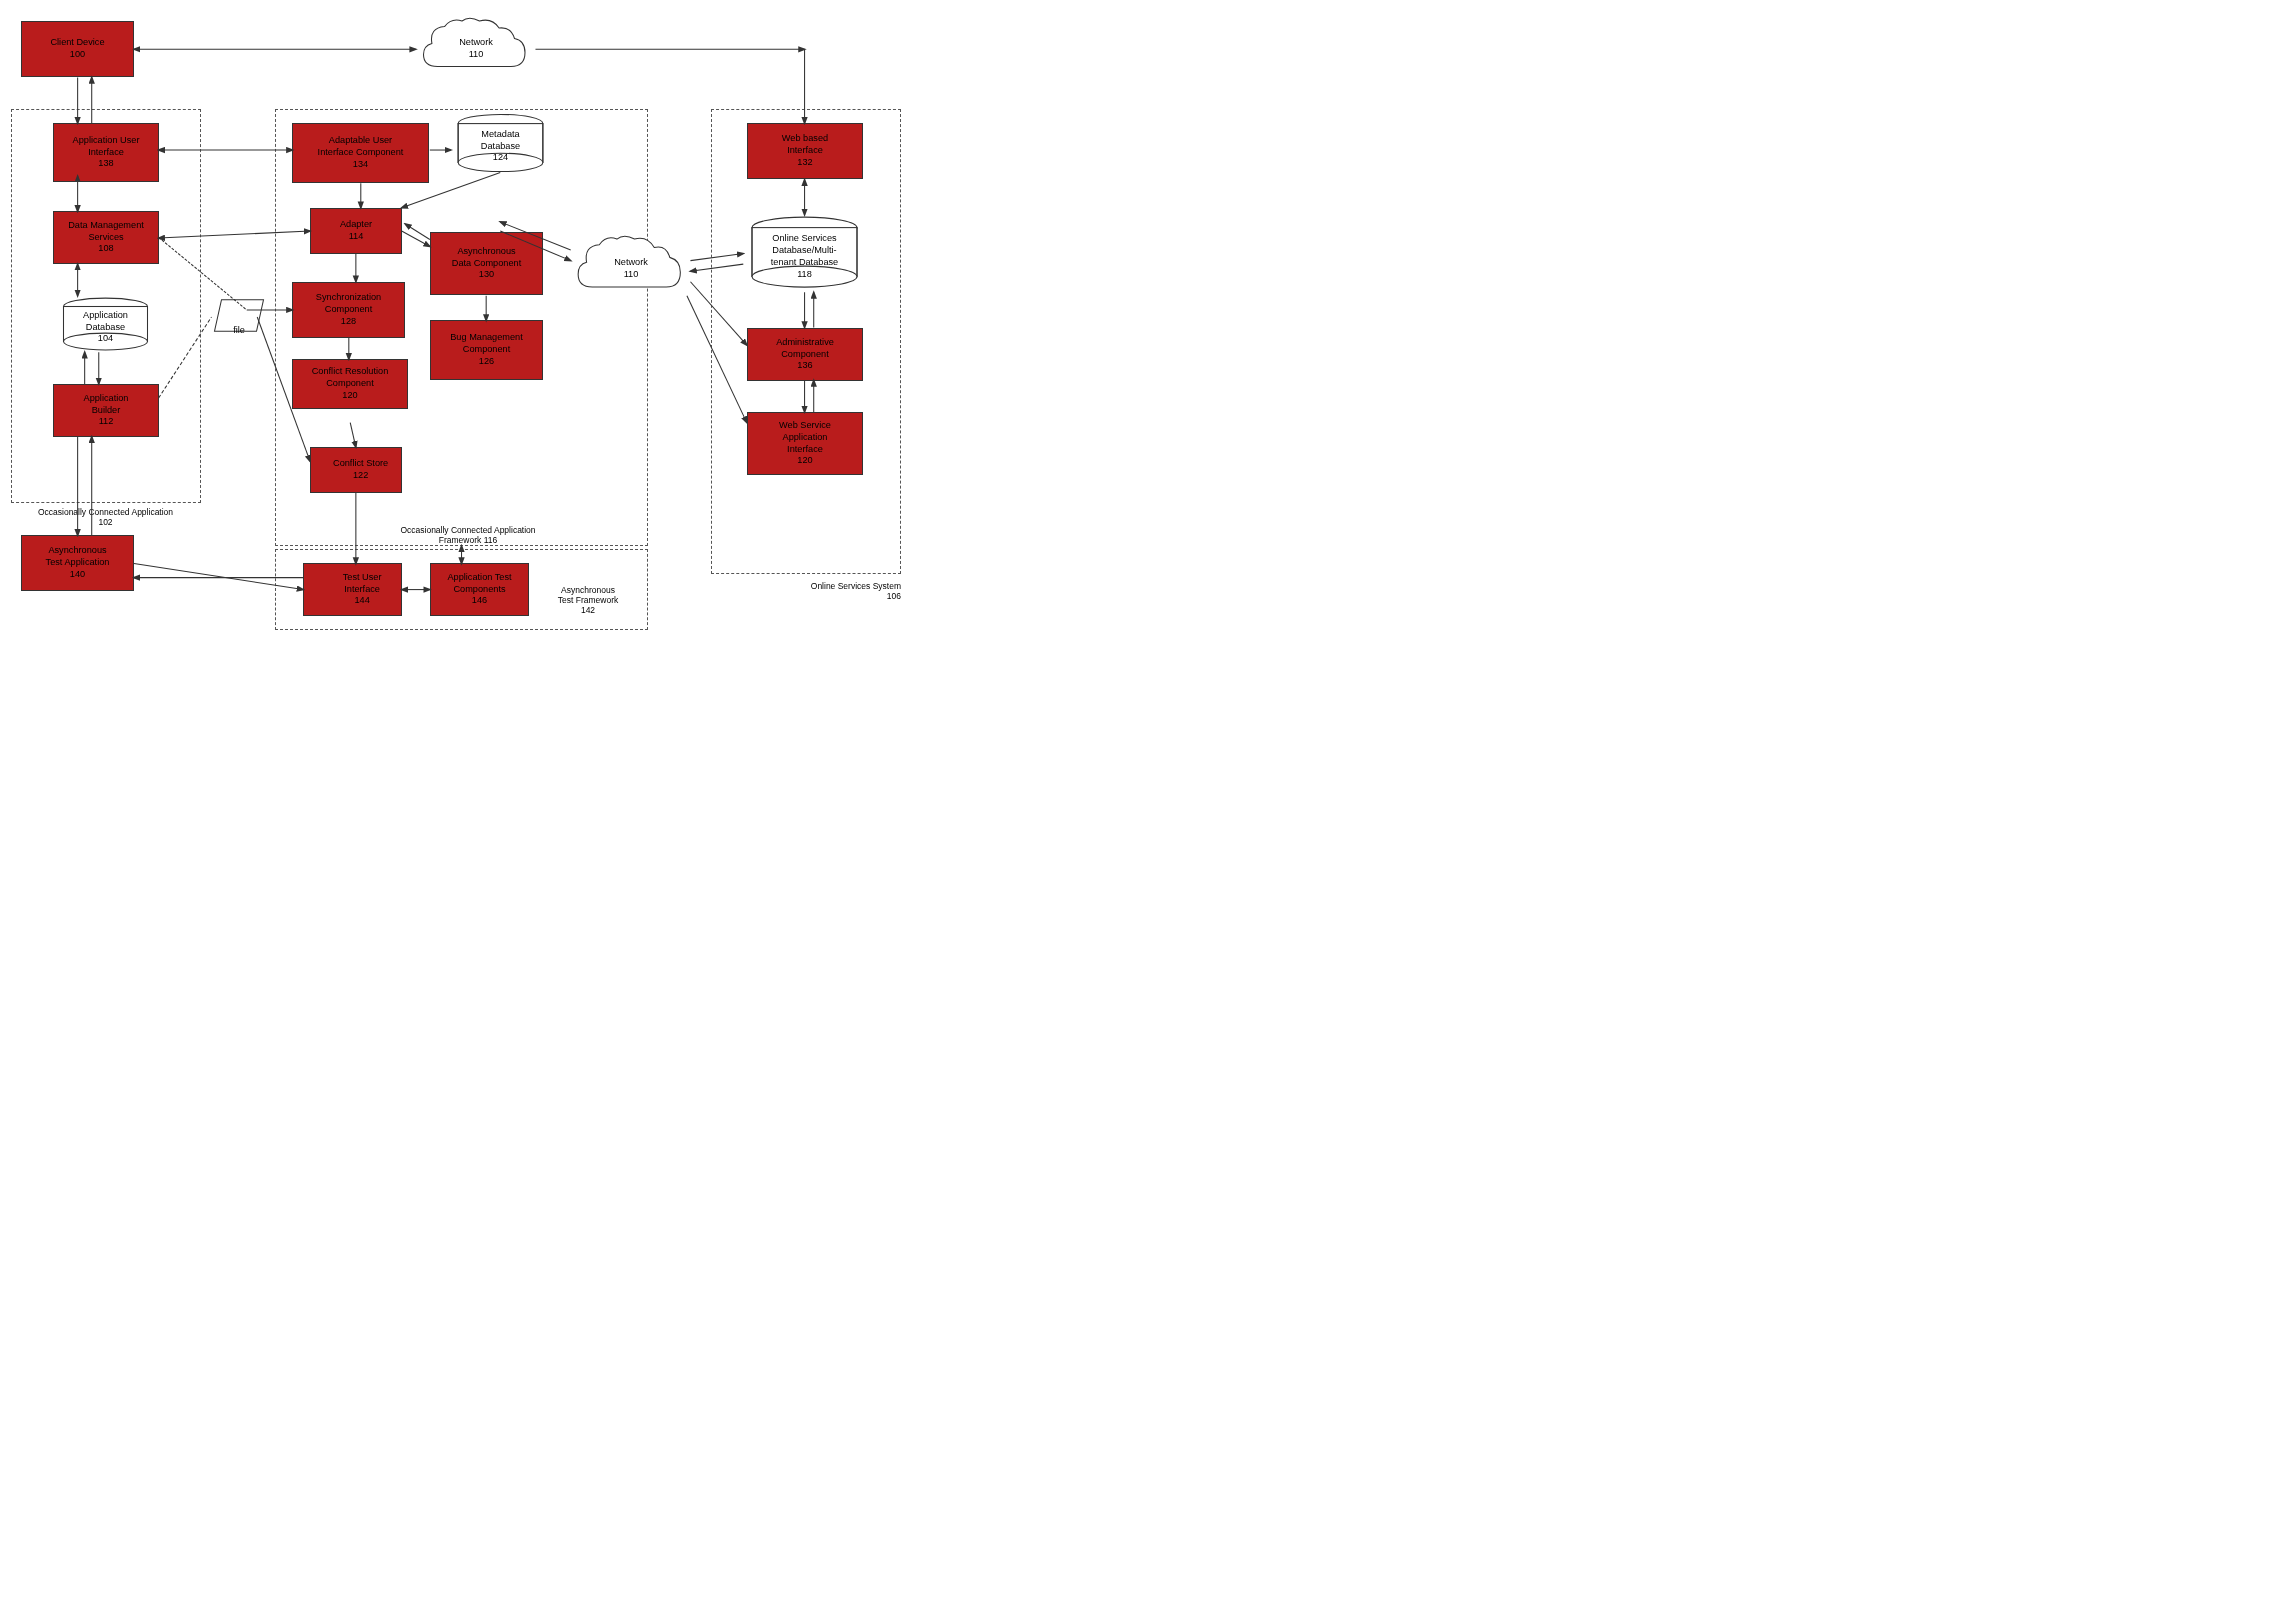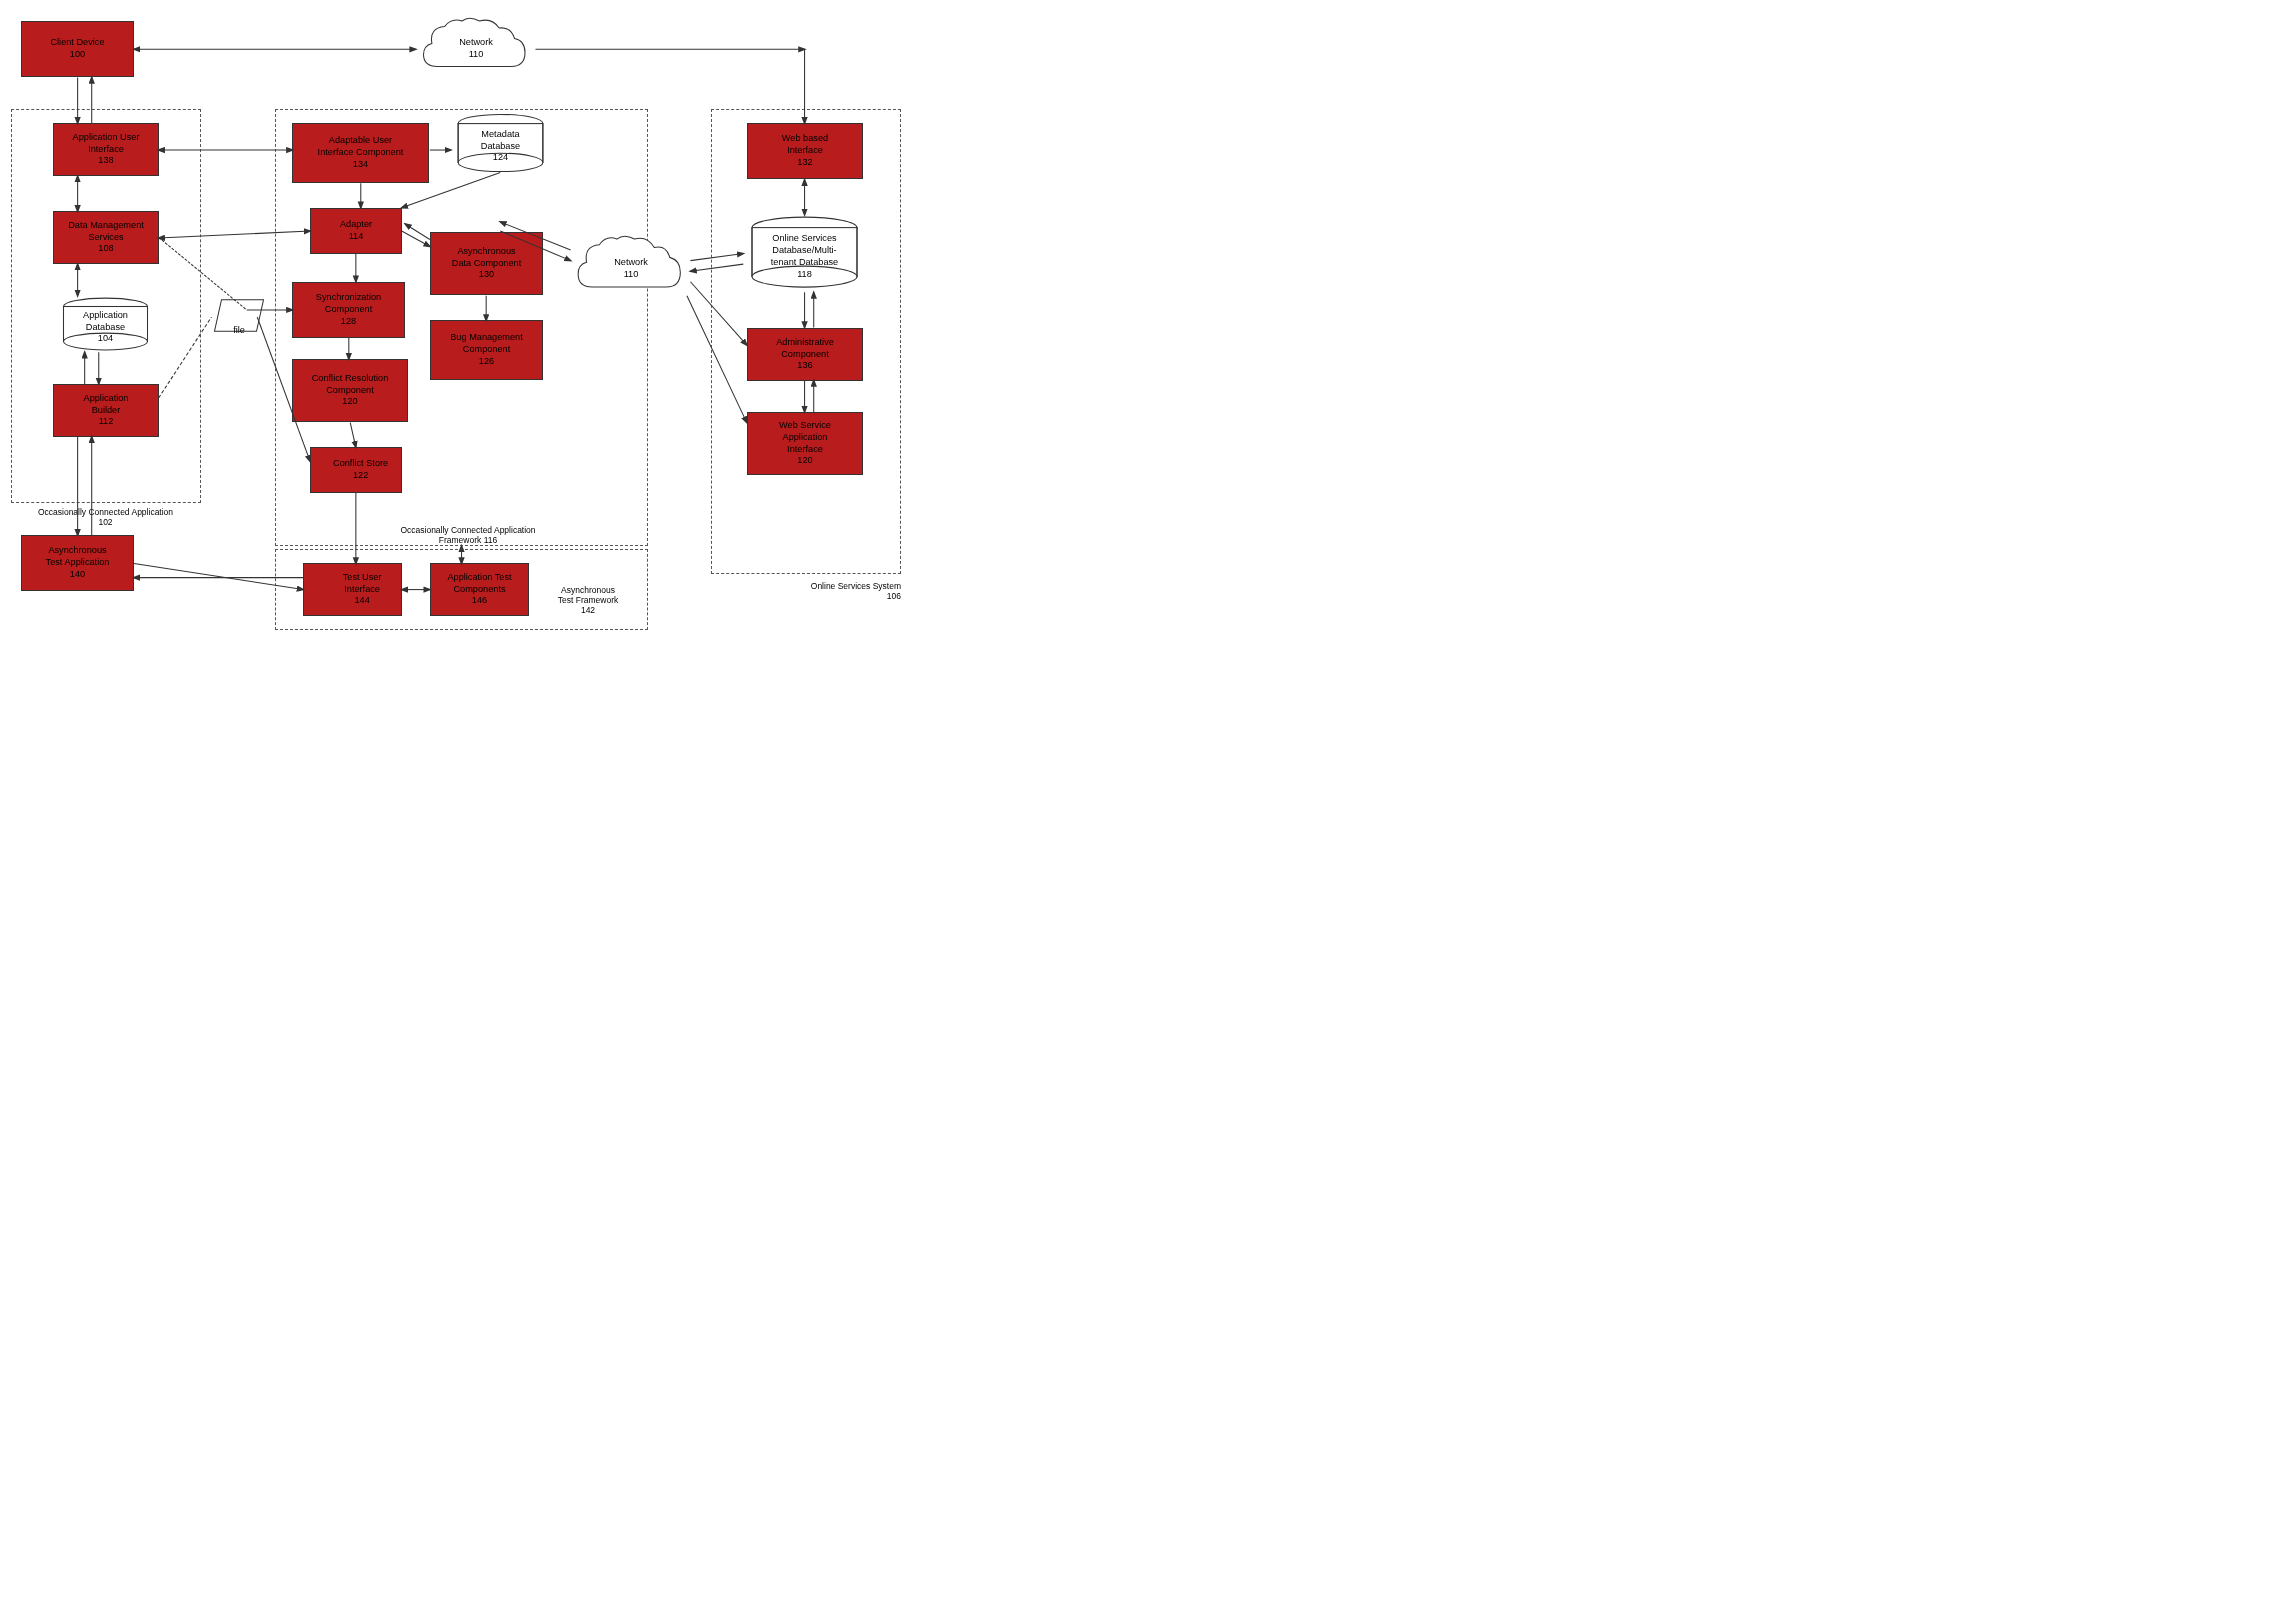--- a/index.html
+++ b/index.html
@@ -114,21 +114,21 @@
     <svg viewBox="0 0 170 100" xmlns="http://www.w3.org/2000/svg">
       <path d="M30,75 Q10,75 10,58 Q10,45 22,42 Q18,20 40,18 Q50,5 65,10 Q75,2 90,10 Q108,5 118,20 Q135,18 140,35 Q155,38 155,55 Q155,75 135,75 Z" fill="white" stroke="#333" stroke-width="1.5"></path>
     </svg>
     <span class="cloud-label label">Network<br>110</span>
   </div>
 
   <div class="box dashed" style="left:10.6px; top:109px; width:190px; height:394px;">
   </div>
   <span style="position:absolute; left:14px; top:507px; font-size:8.5px; text-align:center; width:183px;">Occasionally Connected Application<br>102</span>
 
-  <div class="box" style="left:53px; top:123px; width:106px; height:53px;">
+  <div class="box" style="left:53px; top:123px; width:106px; height:59px;">
     <span class="label">Application User<br>Interface<br>138</span>
   </div>
 
   <div class="box" style="left:53px; top:211px; width:106px; height:53px;">
     <span class="label">Data Management<br>Services<br>108</span>
   </div>
 
   <div class="cylinder" style="left:56px; top:296px; width:99px; height:56px;">
     <svg viewBox="0 0 140 80" xmlns="http://www.w3.org/2000/svg">
       <ellipse cx="70" cy="15" rx="60" ry="12" fill="white" stroke="#333" stroke-width="1.5"></ellipse>
@@ -172,21 +172,21 @@
   </div>
 
   <div class="box" style="left:292px; top:282px; width:113px; height:56px;">
     <span class="label">Synchronization<br>Component<br>128</span>
   </div>
 
   <div class="box" style="left:430px; top:232px; width:113px; height:63px;">
     <span class="label">Asynchronous<br>Data Component<br>130</span>
   </div>
 
-  <div class="box" style="left:292px; top:359px; width:116px; height:63px;">
+  <div class="box" style="left:292px; top:359px; width:116px; height:50px;">
     <span class="label">Conflict Resolution<br>Component<br>120</span>
   </div>
 
   <div class="box" style="left:430px; top:320px; width:113px; height:60px;">
     <span class="label">Bug Management<br>Component<br>126</span>
   </div>
 
   <div class="box" style="left:310px; top:447px; width:92px; height:46px;padding-left:12px;">
     <span class="label">Conflict Store<br>122</span>
   </div>

